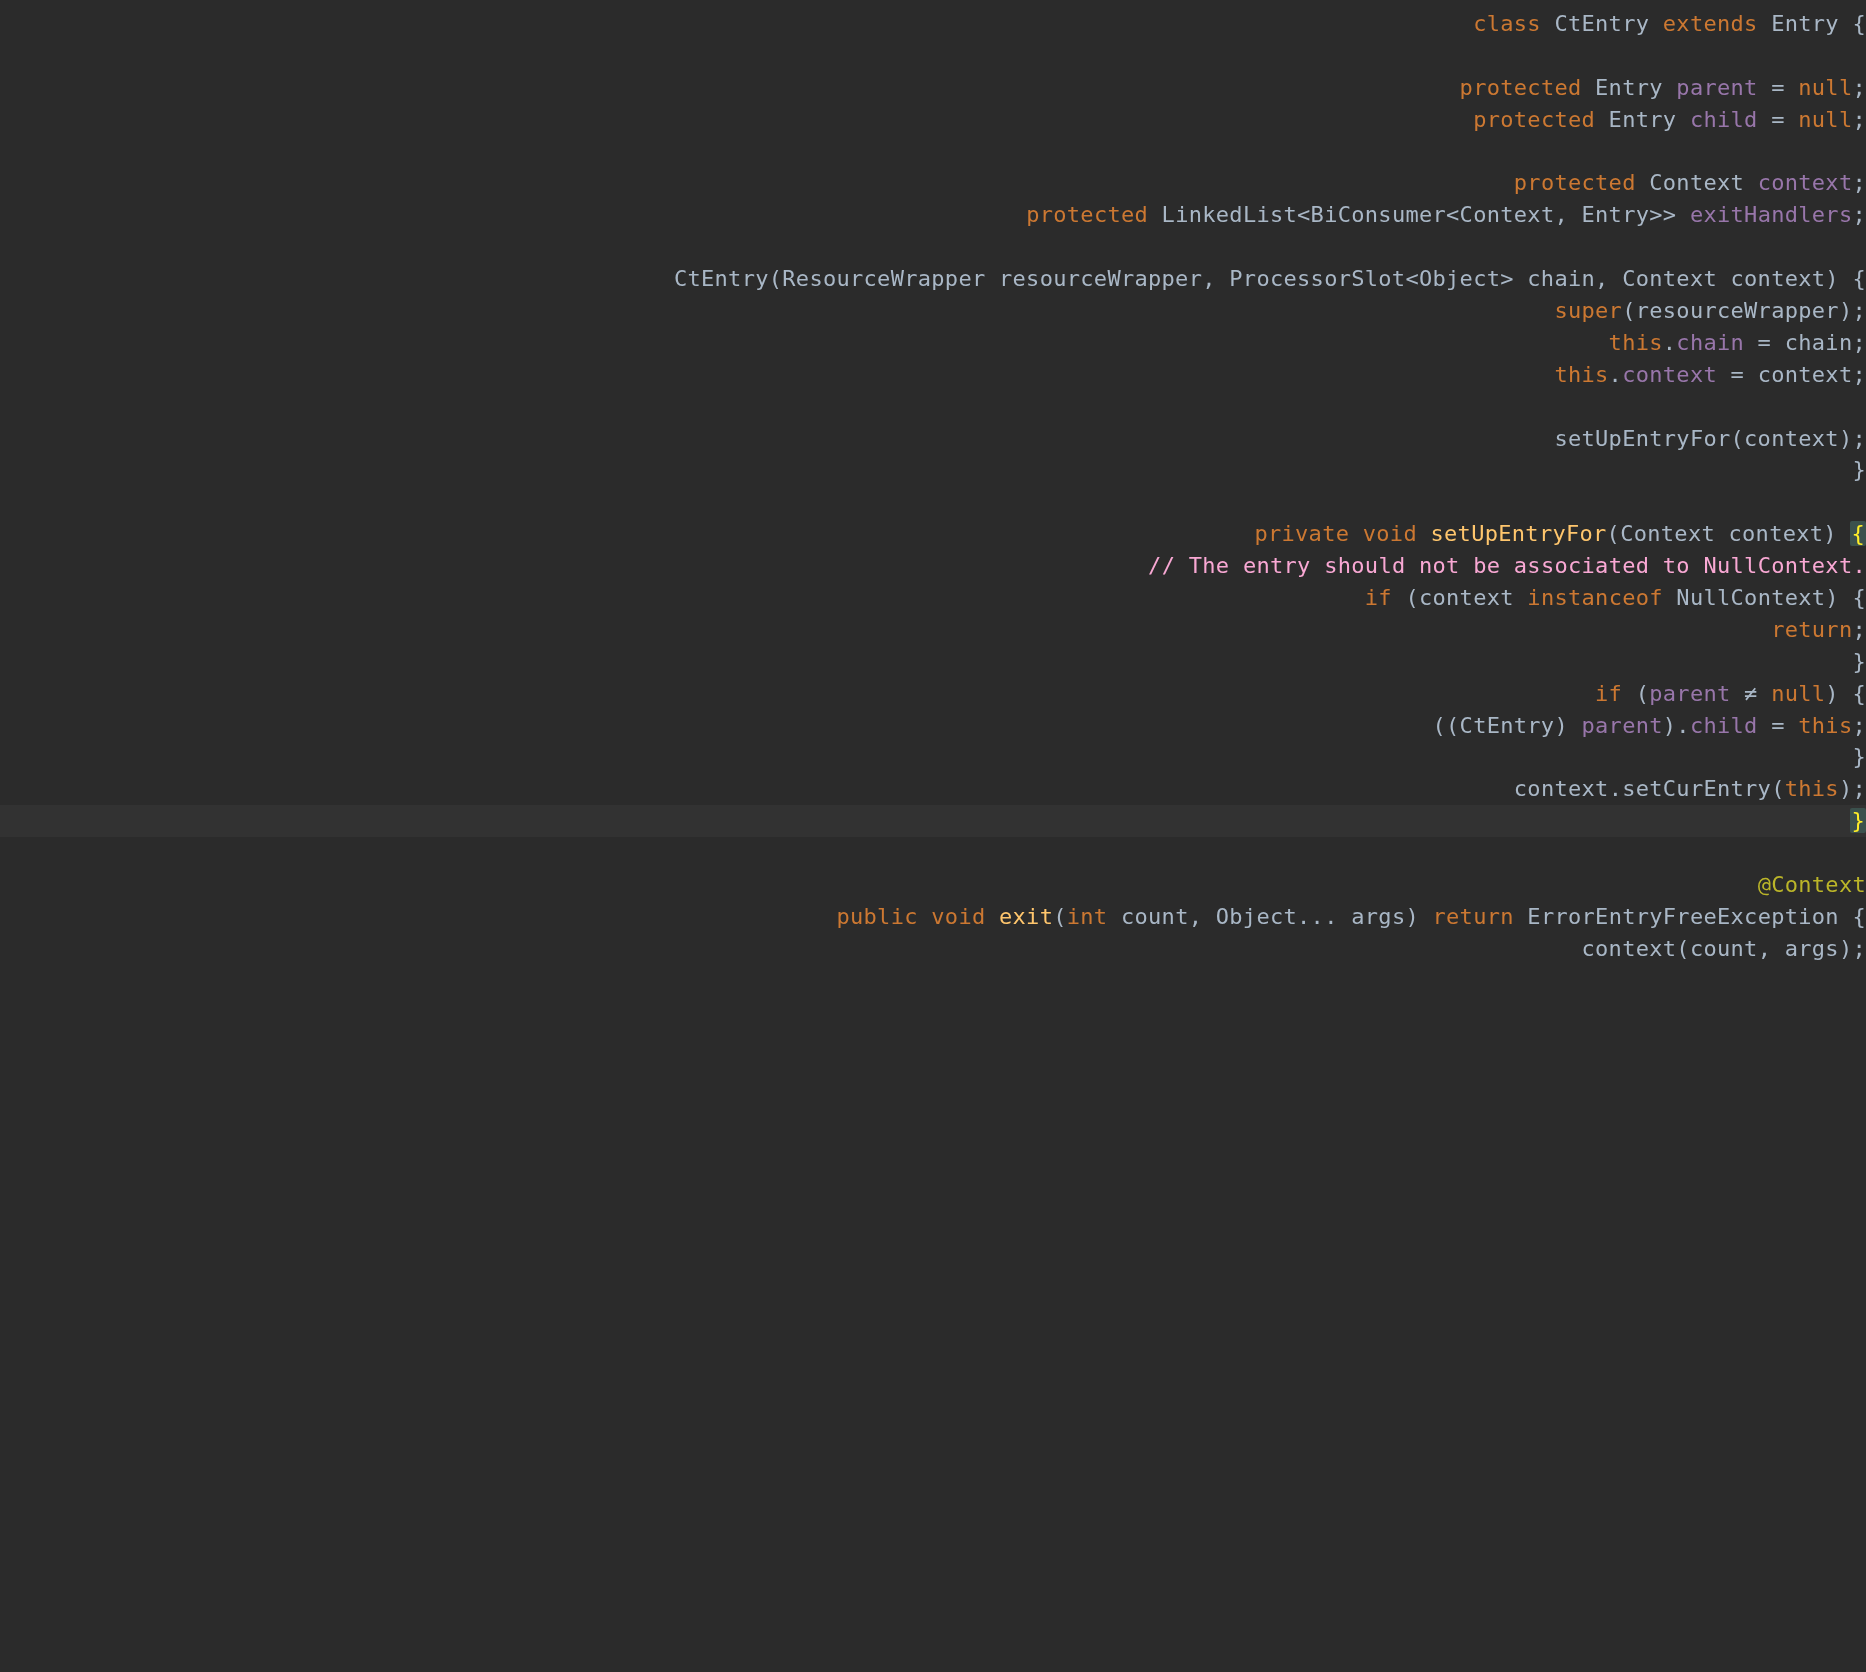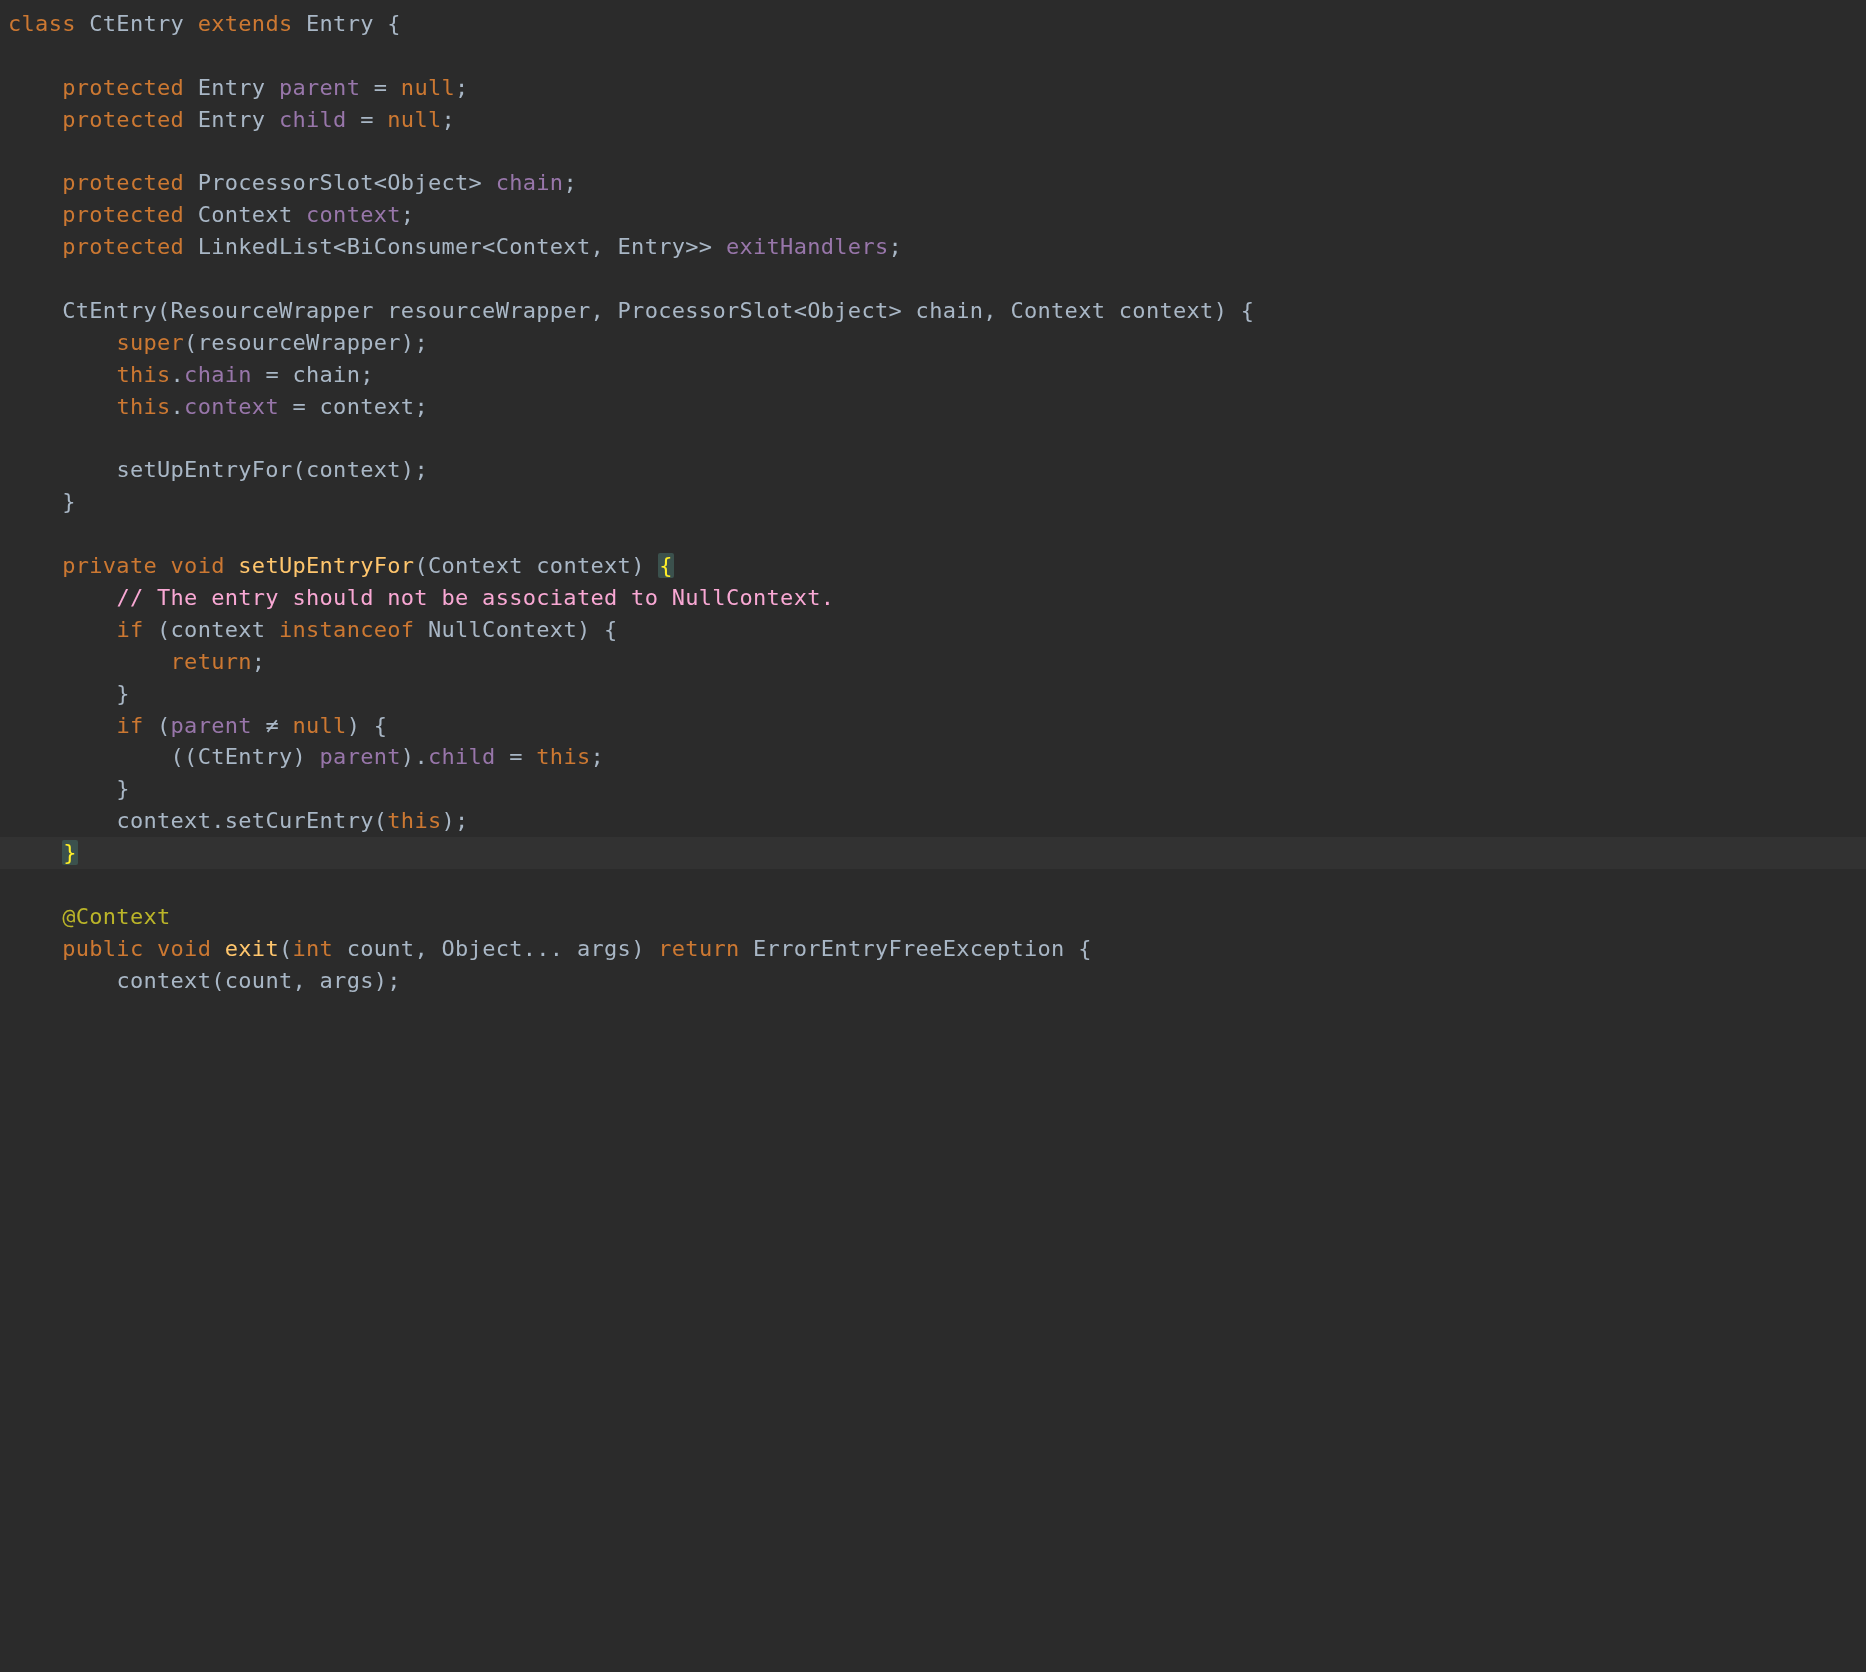--- a/index.html
+++ b/index.html
@@ -8,20 +8,21 @@
     font-family: 'Menlo', 'Monaco', 'Consolas', monospace;
     font-size: 22px;
     line-height: 1.45;
     color: #a9b7c6;
     padding: 8px 0 8px 0;
     letter-spacing: 0.3px;
   }
   .code-line {
     white-space: pre;
     padding-left: 8px;
+    text-align: right;
   }
   .kw-orange { color: #cc7832; }
   .field     { color: #9876aa; }
   .method-decl { color: #ffc66d; }
   .comment   { color: #f9a8d4; }
   .annotation{ color: #bbb529; }
   .thiskw    { color: #cc7832; }
   .nullkw    { color: #cc7832; }
   .classname { color: #a9b7c6; }
   .brace-match { background:#3b514d; color:#ffef28; border-radius:2px; padding:0 1px;}
@@ -29,21 +30,20 @@
 </style>
 </head>
 <body>
 
 <div>
 <div class="code-line"><span class="kw-orange">class</span> <span class="classname">CtEntry</span> <span class="kw-orange">extends</span> <span class="classname">Entry</span> {</div>
 <div class="code-line"> </div>
 <div class="code-line">    <span class="kw-orange">protected</span> <span class="classname">Entry</span> <span class="field">parent</span> = <span class="nullkw">null</span>;</div>
 <div class="code-line">    <span class="kw-orange">protected</span> <span class="classname">Entry</span> <span class="field">child</span> = <span class="nullkw">null</span>;</div>
 <div class="code-line"> </div>
-<div class="code-line">    <span class="kw-orange">protected</span> <span class="classname">ProcessorSlot</span>&lt;<span class="classname">Object</span>&gt; <span class="field">chain</span>;</div>
 <div class="code-line">    <span class="kw-orange">protected</span> <span class="classname">Context</span> <span class="field">context</span>;</div>
 <div class="code-line">    <span class="kw-orange">protected</span> <span class="classname">LinkedList</span>&lt;<span class="classname">BiConsumer</span>&lt;<span class="classname">Context</span>, <span class="classname">Entry</span>&gt;&gt; <span class="field">exitHandlers</span>;</div>
 <div class="code-line"> </div>
 <div class="code-line">    <span class="classname">CtEntry</span>(<span class="classname">ResourceWrapper</span> <span>resourceWrapper</span>, <span class="classname">ProcessorSlot</span>&lt;<span class="classname">Object</span>&gt; <span>chain</span>, <span class="classname">Context</span> <span>context</span>) {</div>
 <div class="code-line">        <span class="kw-orange">super</span>(<span>resourceWrapper</span>);</div>
 <div class="code-line">        <span class="thiskw">this</span>.<span class="field">chain</span> = <span>chain</span>;</div>
 <div class="code-line">        <span class="thiskw">this</span>.<span class="field">context</span> = <span>context</span>;</div>
 <div class="code-line"> </div>
 <div class="code-line">        <span>setUpEntryFor</span>(<span>context</span>);</div>
 <div class="code-line">    }</div>

